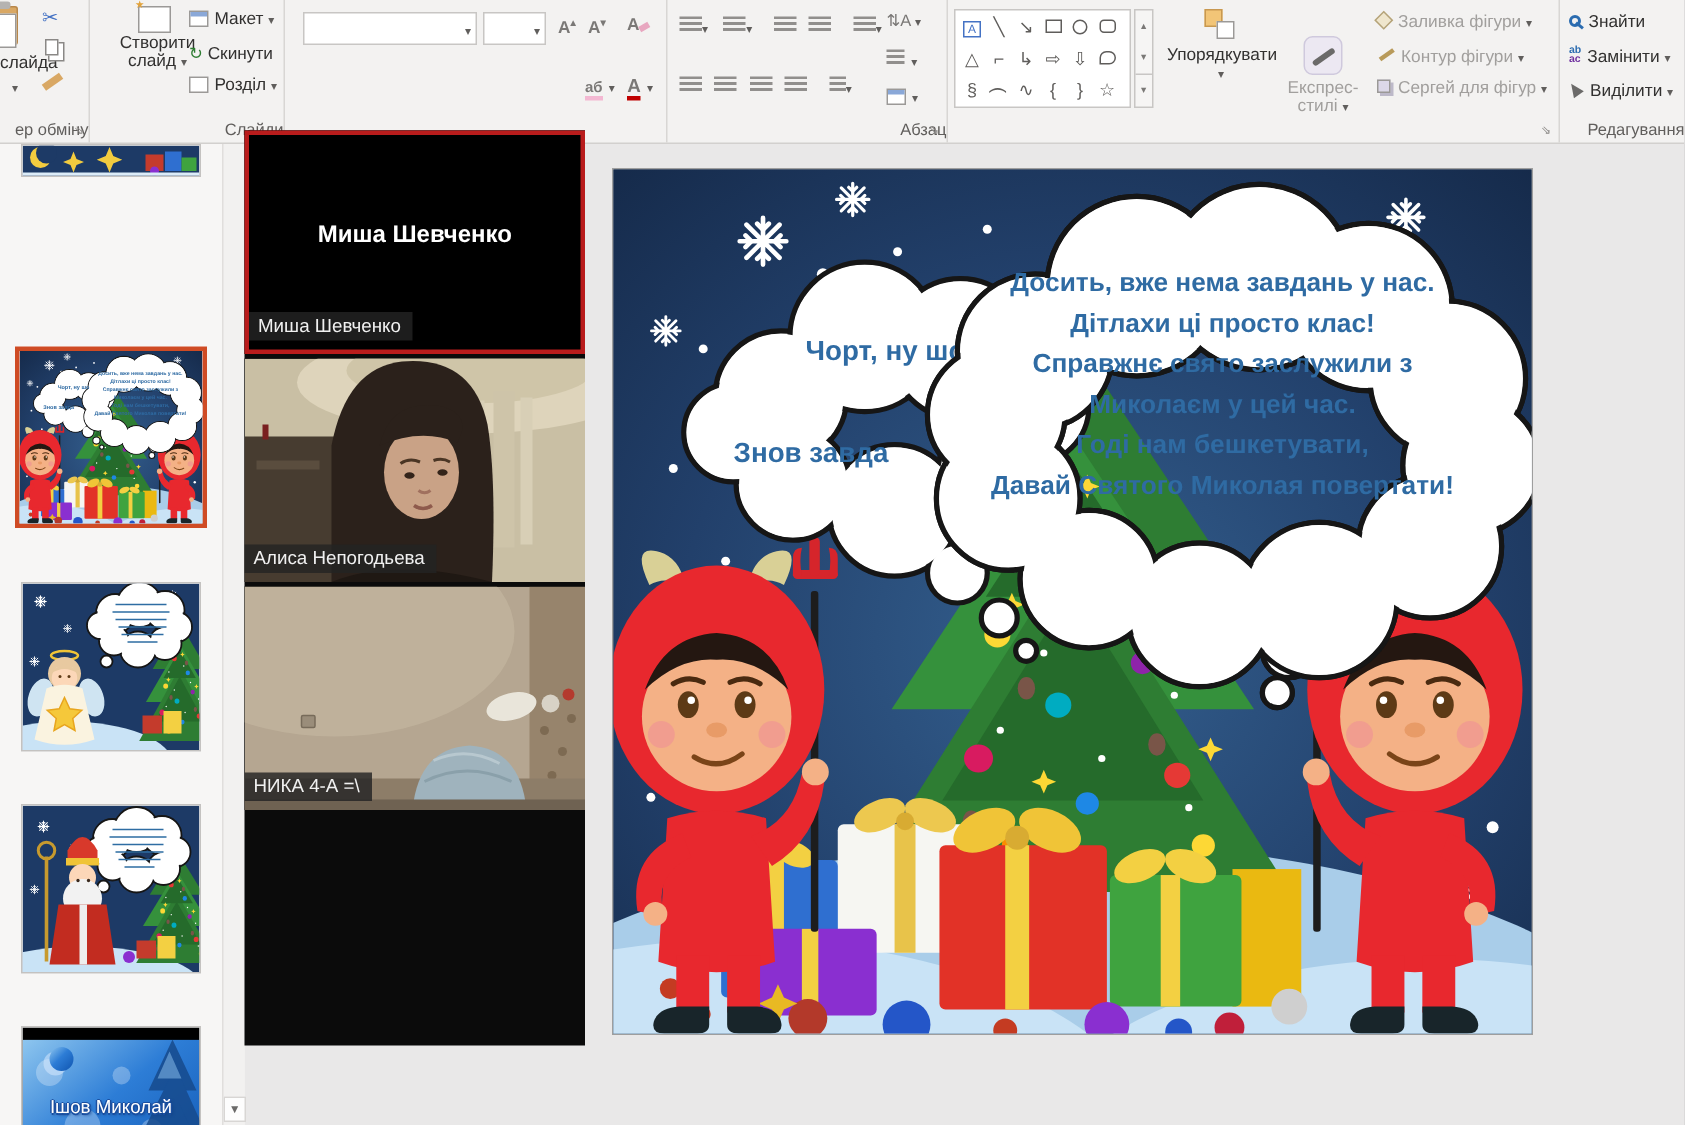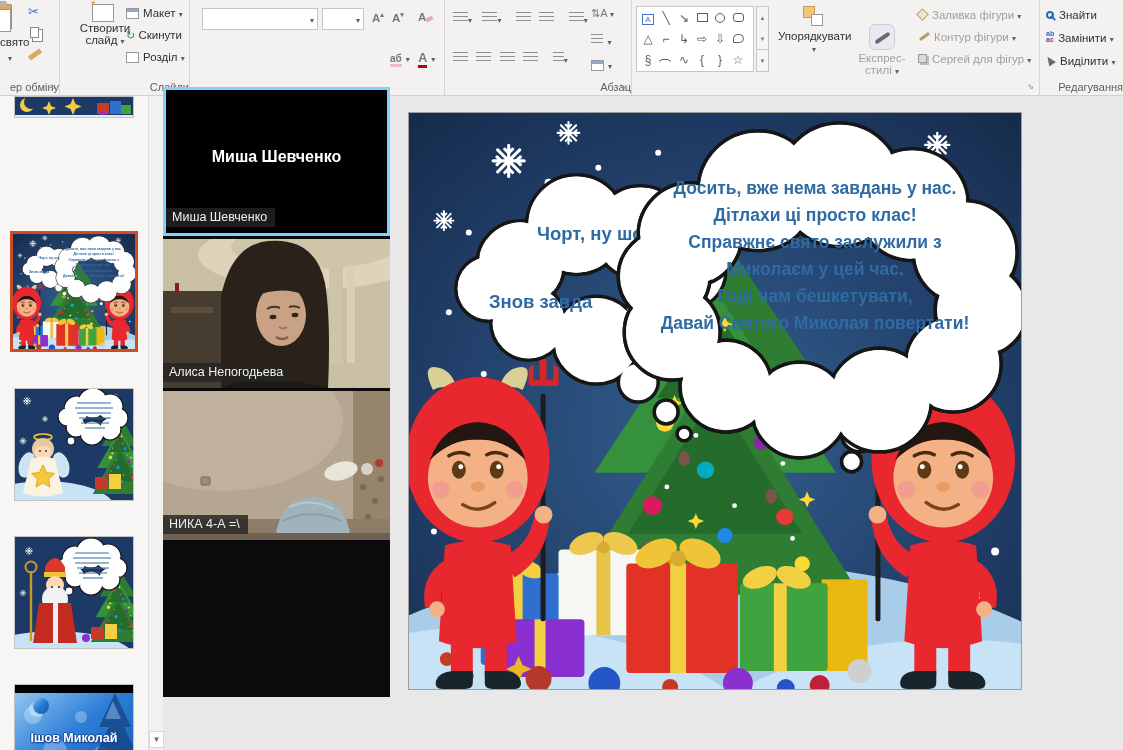--- a/index.html
+++ b/index.html
@@ -69,29 +69,29 @@
 .zL1{left:128px;top:110px;font-size:18.5px;z-index:2}
 .zL2{left:80px;top:178px;font-size:18.5px;z-index:2}
 
 
 .notesbar{position:absolute;left:163px;top:705px;width:960px;height:45px;background:#f0efee;border-top:2px solid #aeacaa;z-index:1}
 .notesbar .ntxt{position:absolute;left:33px;top:16px;font-size:13.5px;color:#595957}
 
 
 .zoompanel{position:absolute;left:163px;top:87px;width:227px;height:610px;background:#0b0b0b;z-index:10}
 .tile{position:relative;width:227px;height:149px;background:#000;margin-bottom:3px;overflow:hidden}
-.tile.active{border:3px solid #7dd3fc}
+.tile.active{border:3px solid #b91c1c}
 .tile .center-name{position:absolute;left:0;top:58px;width:100%;text-align:center;color:#fff;font-weight:bold;font-size:16px}
 .tile .tag{position:absolute;left:0;bottom:6px;background:rgba(35,35,35,.82);color:#f0f0f0;font-size:12.5px;padding:2px 8px 3px 6px;white-space:nowrap}
 .tile svg{position:absolute;left:0;top:0}
 
 
 .t5black{position:absolute;left:0;top:0;width:100%;height:100%;background:#000}
 .t5scene{position:absolute;left:0;top:8px;width:100%;height:97px;overflow:hidden}
-.t5title{position:absolute;left:0;top:38px;width:100%;text-align:center;color:#fff;font-weight:bold;font-size:12.5px;
+.t5title{position:absolute;left:0;top:38px;width:100%;text-align:center;color:#fff;font-weight:normal;font-size:12.5px;
   text-shadow:1px 0 0 #1b4fa0,-1px 0 0 #1b4fa0,0 1px 0 #1b4fa0,0 -1px 0 #1b4fa0,1px 1px 2px #123a7e}
 </style>
 </head>
 <body>
 
 <svg width="0" height="0" style="position:absolute">
   <defs>
     <radialGradient id="bgG" cx="50%" cy="55%" r="78%">
       <stop offset="0%" stop-color="#34608f"></stop>
         <stop offset="55%" stop-color="#22406b"></stop>
@@ -334,21 +334,21 @@
   <div class="ribbon">
 
     <div class="grp" style="left:0;width:60px">
       <div class="abs" style="left:-8px;top:2px">
           <div class="paste-ic">
             <i class="bd"></i>
             <i class="sh" style="position:absolute"></i>
             <i class="cl" style="position:absolute"></i>
           </div>
         </div>
-      <div class="abs rtxt" style="left:0;top:36px">свято</div>
+      <div class="abs rtxt" style="left:0;top:36px">слайда</div>
       <div class="abs caret" style="left:8px;top:54px">▾</div>
       <div class="abs" style="left:28px;top:4px;font-size:13px;color:#4472c4">✂</div>
       <div class="abs" style="left:30px;top:24px"><span style="display:inline-block;width:9px;height:11px;border:1px solid #8a8886;background:#fff;box-shadow:3px 3px 0 #fff,3px 3px 0 1px #8a8886"></span></div>
       <div class="abs" style="left:28px;top:52px;width:14px;height:5px;background:#d9a864;transform:rotate(-35deg)"></div>
       <div class="glabel">ер обміну</div>
       <div class="dlaunch" style="right:3px">⇘</div>
     </div>
 
     <div class="grp" style="left:60px;width:130px">
       <div class="bigbtn" style="left:16px;top:4px;width:58px">

